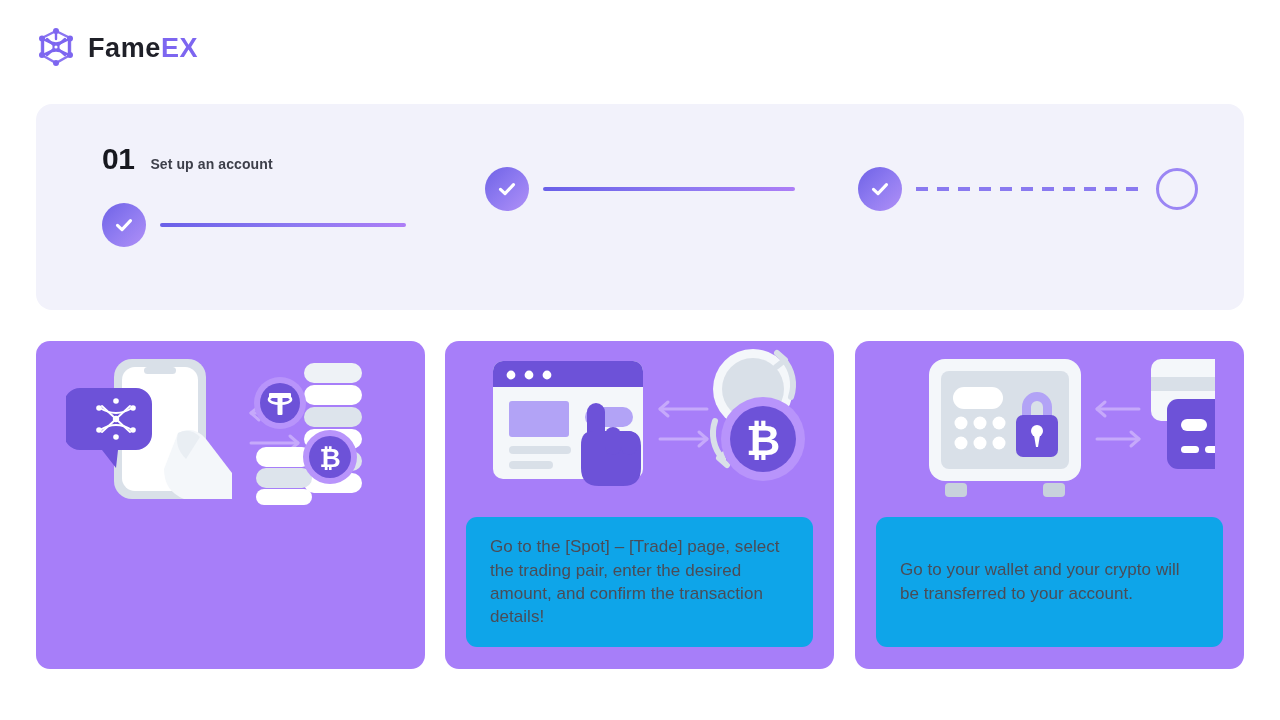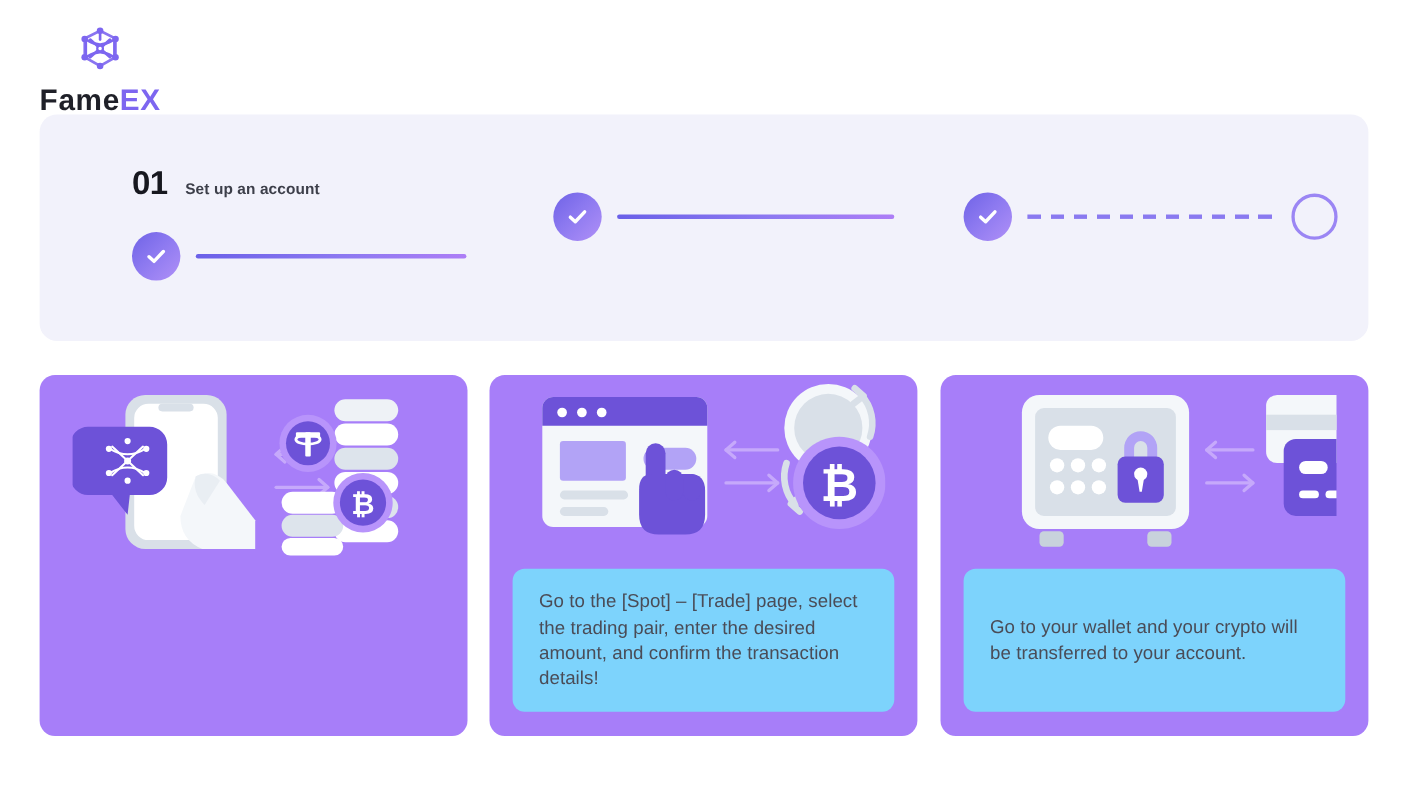--- a/index.html
+++ b/index.html
@@ -9,21 +9,20 @@
     font-family: "Liberation Sans", "DejaVu Sans", sans-serif;
     overflow: hidden;
   }
 
   
   .header {
     position: absolute;
     left: 36px; top: 24px;
     display: flex; align-items: center; gap: 12px;
     height: 48px;
-    flex-direction: column;
   }
   .logo-mark { width: 40px; height: 42px; display: block; }
   .logo-text {
     font-size: 27px; font-weight: 700;
     letter-spacing: 0.6px;
     line-height: 1;
     white-space: nowrap;
   }
   .logo-text .t-fame { color: #1f2028; }
   .logo-text .t-ex   { color: #7d66f0; }
@@ -31,23 +30,22 @@
   
   .steps-banner {
     position: absolute;
     left: 36px; top: 104px;
     width: 1208px; height: 206px;
     background: #f2f2fb;
     border-radius: 16px;
   }
   .step {
     position: absolute;
-    top: 48px;
+    top: 40px;
     height: 110px;
-    margin-left: 18px;
   }
   .step-1 { left: 66px;  width: 375px; }
   .step-2 { left: 449px; width: 375px; }
   .step-3 { left: 822px; width: 340px; }
 
   .step-head { display: flex; align-items: baseline; gap: 16px; height: 36px; }
   .step-num {
     font-size: 30px; font-weight: 700; color: #17181f;
     letter-spacing: -0.5px; line-height: 1;
   }
@@ -108,21 +106,21 @@
     position: absolute;
     left: 0; top: 0;
     width: 389px; height: 170px;
   }
   .card-art svg { display: block; margin: 0 auto; }
 
   .card-note {
     position: absolute;
     left: 21px; bottom: 22px;
     width: 347px; height: 130px;
-    background: #7dd3fc;
+    background: #0ea5e9;
     border-radius: 11px;
     display: flex; align-items: center;
     padding: 0 24px;
   }
   .card-note p {
     font-size: 17px;
     line-height: 1.37;
     color: #4a4c57;
     letter-spacing: 0.05px;
   }

